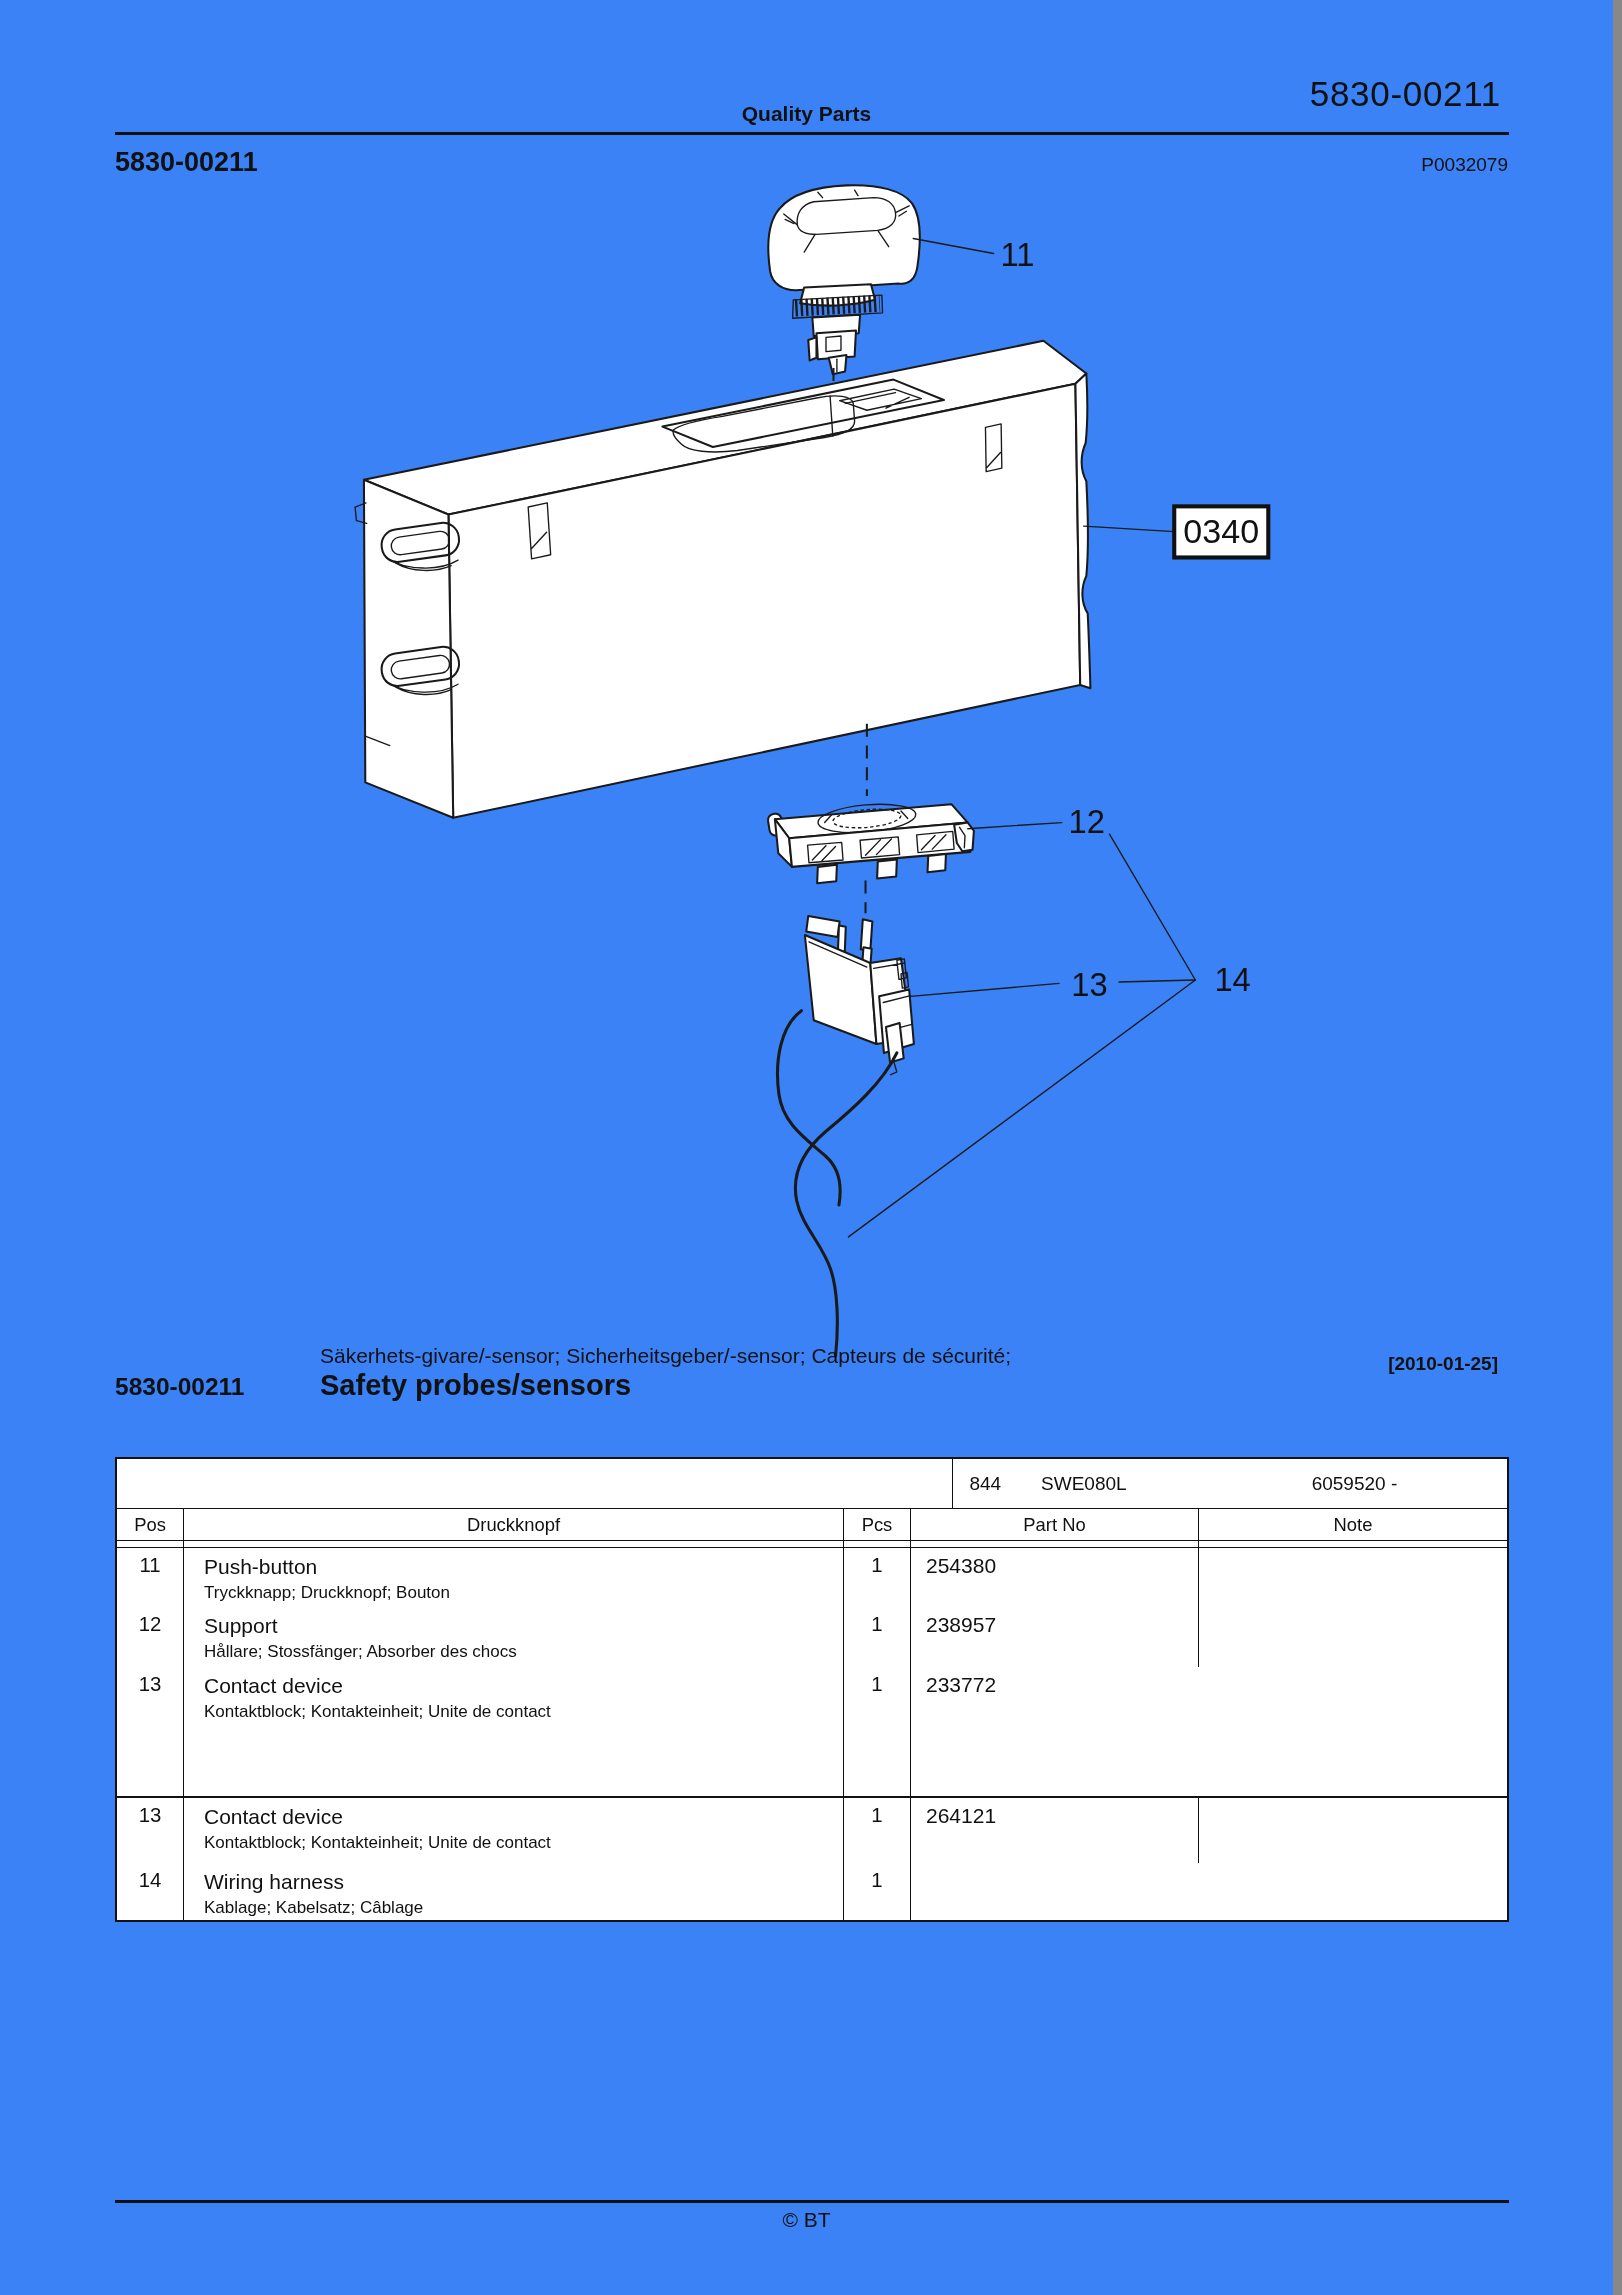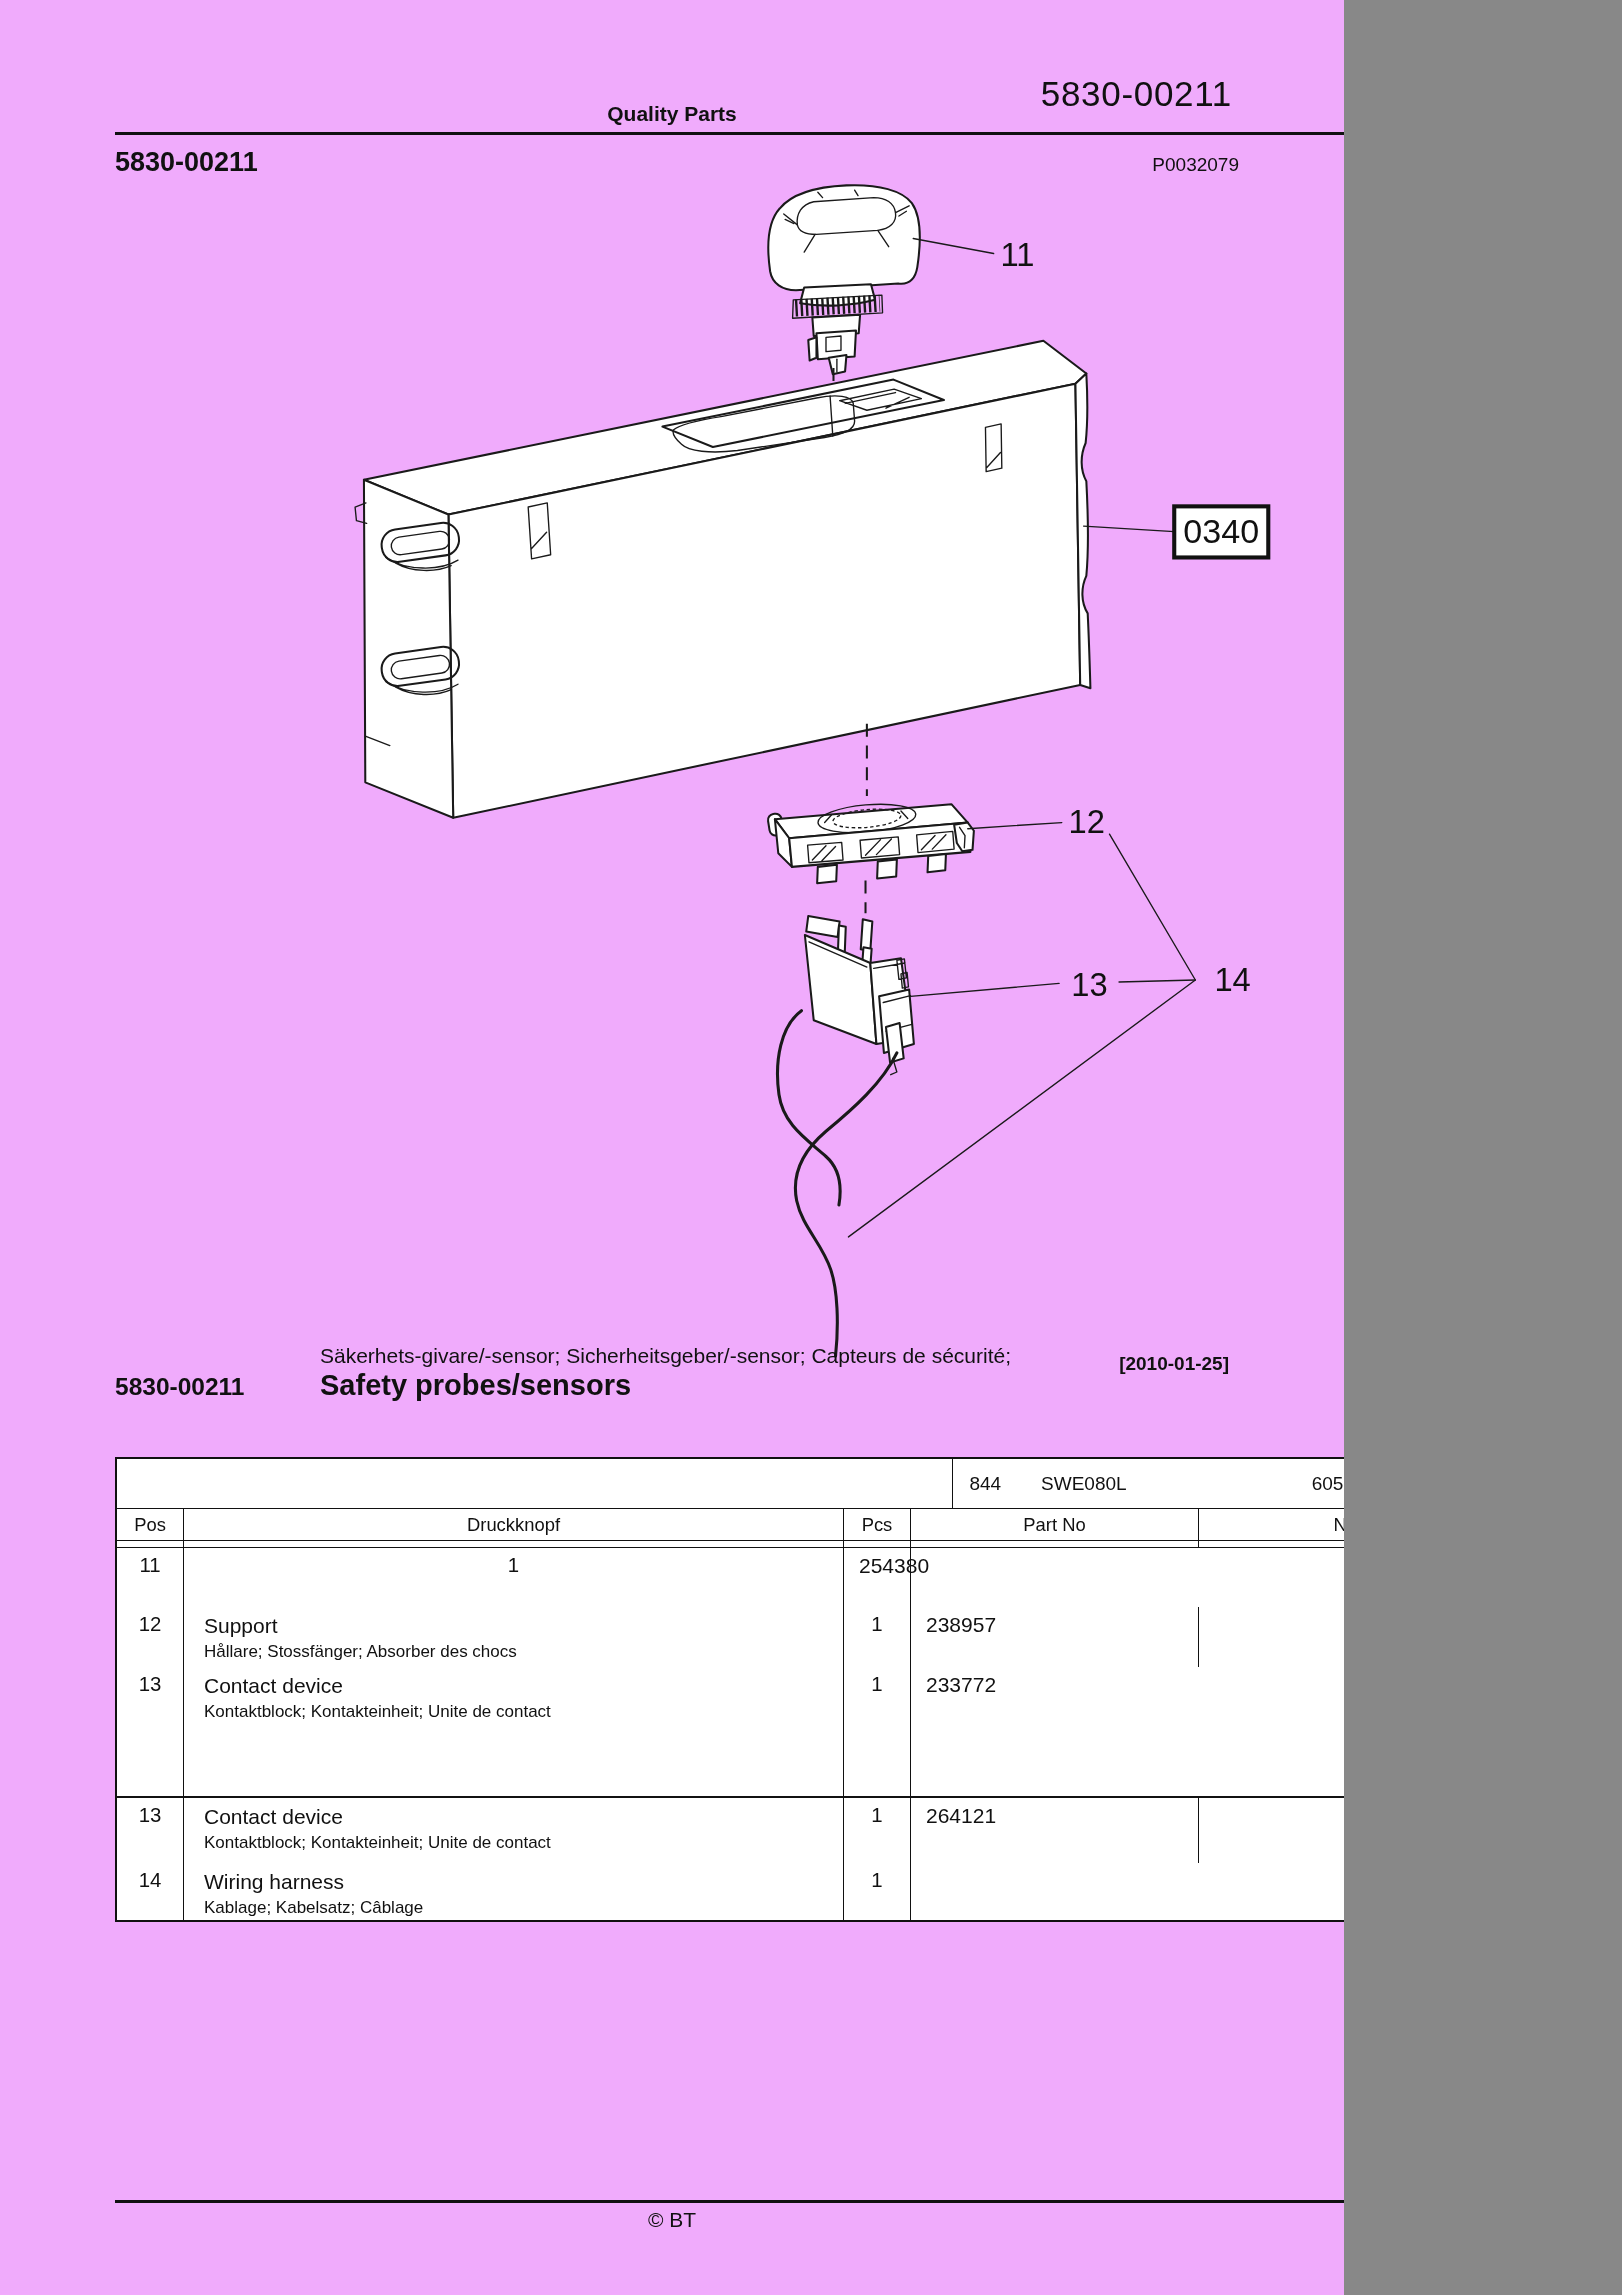--- a/index.html
+++ b/index.html
@@ -1,17 +1,17 @@
 <!DOCTYPE html>
 <html style="font-size:11px"><head>
 <meta charset="utf-8">
 <style>
   html,body{margin:0;padding:0;background:#888;}
   #page{
-    position:relative;width:1344px;height:2295px;background:#f0abfc;
+    position:relative;width:1613px;height:2295px;background:#3b82f6;
     font-family:"Liberation Sans","DejaVu Sans",sans-serif;color:#111;overflow:hidden;
   }
   .abs{position:absolute;}
   
   #hdr-center{left:0;right:0;top:102px;text-align:center;font-size:21px;font-weight:bold;}
   #hdr-docnum{right:112px;top:74px;font-size:35px;font-weight:400;letter-spacing:0.7px;}
   .rule{left:115px;width:1394px;background:#111;}
   #hdr-rule{top:132px;height:3.4px;}
   #hdr-pageid{left:115px;top:147px;font-size:27px;font-weight:bold;}
   #hdr-imgref{right:105px;top:154px;font-size:19px;font-weight:normal;}
@@ -210,20 +210,24 @@
       <div></div>
         <div></div>
         <div></div>
         <div></div>
         <div></div>
     </div>
 
     <div class="rowgrp">
       <div class="cols prow h86">
         <div class="c-pos">11</div>
+        <div class="c-desc">
+          <div class="t-main">Push-button</div>
+          <div class="t-sub">Tryckknapp; Druckknopf; Bouton</div>
+        </div>
         <div class="c-pcs">1</div>
         <div class="c-part">254380</div>
         <div class="c-note"></div>
       </div>
       <div class="cols prow h88">
         <div class="c-pos">12</div>
         <div class="c-desc">
           <div class="t-main">Support</div>
           <div class="t-sub">Hållare; Stossfänger; Absorber des chocs</div>
         </div>

